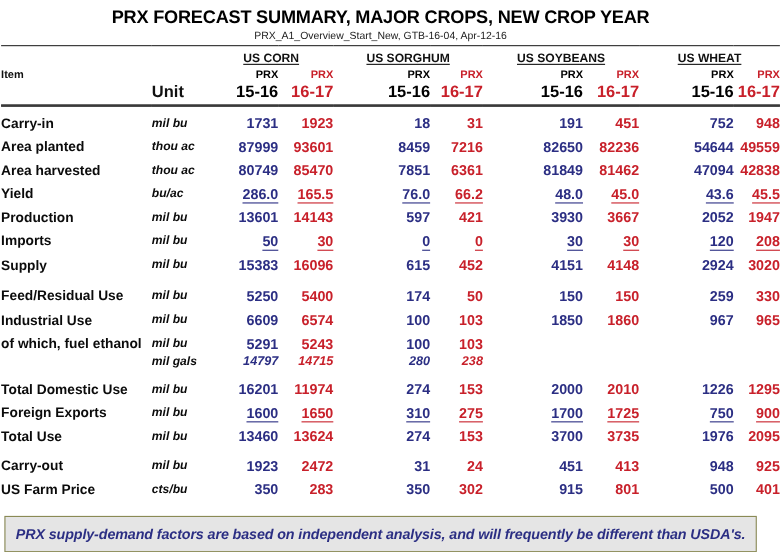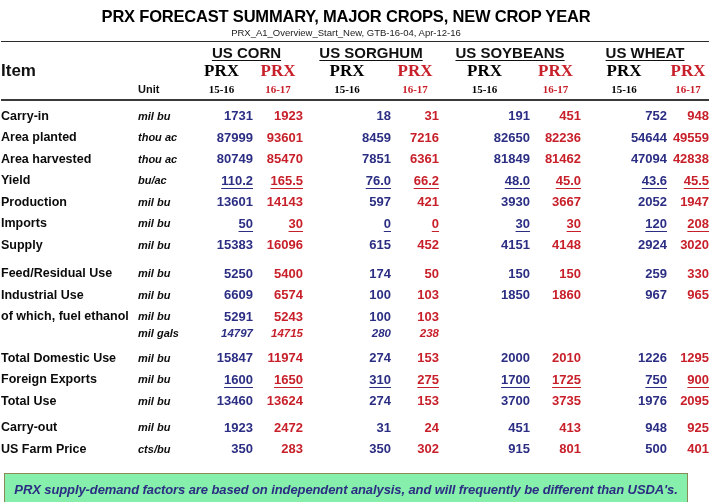--- a/index.html
+++ b/index.html
@@ -15,46 +15,46 @@
   }
   .subtitle{
     text-align:center;font-size:9.5px;line-height:14px;color:#222;
   }
   table.fc{
     border-collapse:collapse;table-layout:fixed;width:708px;margin:1px 1px 0 1px;
     border-top:1.5px solid #2b2b2b;
   }
   table.fc th, table.fc td{padding:0;white-space:nowrap;overflow:visible;}
   thead th{font-weight:bold;vertical-align:middle;}
-  tr.grp-row th{height:17px;font-size:15px;padding-top:2px;}
+  tr.grp-row th{height:17px;font-size:11px;padding-top:2px;}
   .grp{text-align:center;}
   .grp span{text-decoration:underline;text-underline-offset:2px;}
-  tr.prx-row th{height:14px;font-size:17px;}
-  tr.unit-row th{height:15px;font-size:11px;border-bottom:2px solid #3a3a3a;padding-bottom:3px;}
+  tr.prx-row th{height:14px;font-size:10px;}
+  tr.unit-row th{height:15px;font-size:15px;border-bottom:2px solid #3a3a3a;padding-bottom:3px;}
   .left-h{text-align:left;padding-left:6px;}
-  .num-h{font-family:Liberation Serif, serif;}
+  .num-h{text-align:right;}
   .y15{color:#000;}
   .y17{color:#c8202a;}
   tbody td{height:21.5px;vertical-align:middle;}
   tbody tr:first-child td{padding-top:4px;margin-top:48px;}
   tr.gap td{padding-top:7px;}
   tr.gap-sm td{padding-top:5px;}
   .lbl{font-weight:bold;font-size:12.5px;color:#0b0b0b;padding-left:6px;text-align:left;}
   .ind{padding-left:20px;}
   .unit{font-weight:bold;font-style:italic;font-size:11px;color:#0b0b0b;text-align:left;}
   .val{text-align:right;font-weight:bold;font-size:13px;}
   .c15{color:#2b2e83;}
   .c17{color:#c8202a;}
   .ul{text-decoration:underline;text-underline-offset:2.5px;}
   tr.sub td{height:13px;vertical-align:top;}
   tr.sub .val{font-style:italic;font-size:11.5px;}
   tr.sub .unit{padding-top:0;}
   .footer-box{
     margin:13px 4px 0 4px;height:31px;
-    background:#86efac;border:1.5px solid #8a8a55;
+    background:#e5e5e5;border:1.5px solid #8a8a55;
     display:flex;align-items:center;justify-content:center;
   }
   .footer-text{
     font-weight:bold;font-style:italic;font-size:13px;color:#2b2e83;letter-spacing:-0.1px;
   }
 </style>
 </head>
 <body>
 
 <div class="page">
@@ -141,21 +141,21 @@
           <td class="val c15">7851</td>
           <td class="val c17">6361</td>
           <td class="val c15">81849</td>
           <td class="val c17">81462</td>
           <td class="val c15">47094</td>
           <td class="val c17">42838</td>
         </tr>
         <tr class="">
           <td class="lbl ind">Yield</td>
           <td class="unit">bu/ac</td>
-          <td class="val c15 ul">110.2</td>
+          <td class="val c15 ul">286.0</td>
           <td class="val c17 ul">165.5</td>
           <td class="val c15 ul">76.0</td>
           <td class="val c17 ul">66.2</td>
           <td class="val c15 ul">48.0</td>
           <td class="val c17 ul">45.0</td>
           <td class="val c15 ul">43.6</td>
           <td class="val c17 ul">45.5</td>
         </tr>
         <tr class="">
           <td class="lbl">Production</td>
@@ -237,21 +237,21 @@
           <td class="val c15">280</td>
           <td class="val c17">238</td>
           <td class="val c15"></td>
           <td class="val c17"></td>
           <td class="val c15"></td>
           <td class="val c17"></td>
         </tr>
         <tr class="gap">
           <td class="lbl ind">Total Domestic Use</td>
           <td class="unit">mil bu</td>
-          <td class="val c15">15847</td>
+          <td class="val c15">16201</td>
           <td class="val c17">11974</td>
           <td class="val c15">274</td>
           <td class="val c17">153</td>
           <td class="val c15">2000</td>
           <td class="val c17">2010</td>
           <td class="val c15">1226</td>
           <td class="val c17">1295</td>
         </tr>
         <tr class="">
           <td class="lbl">Foreign Exports</td>

